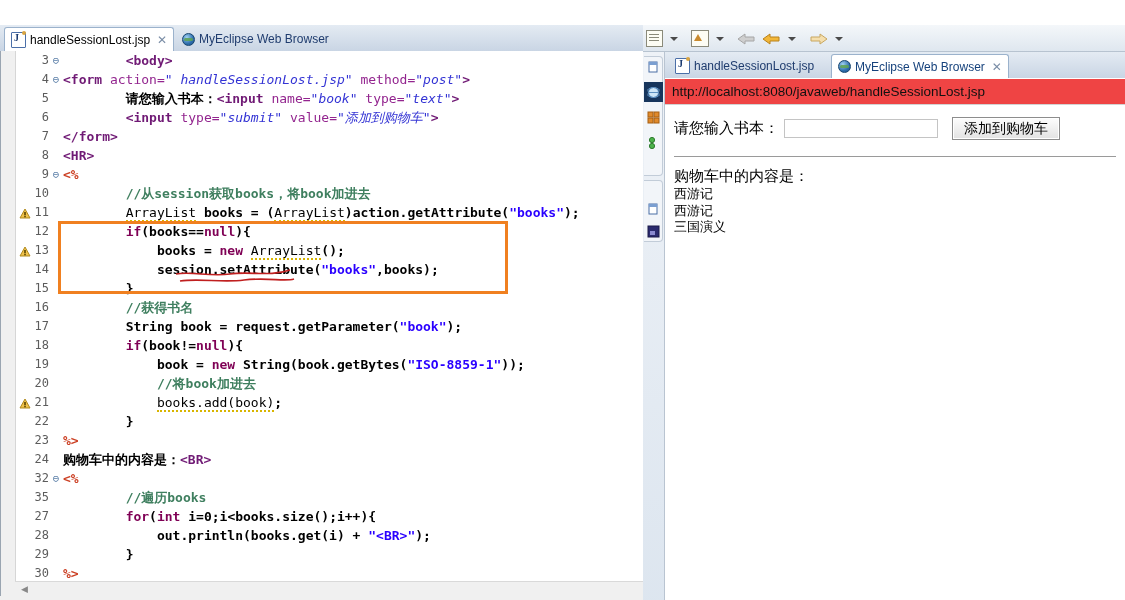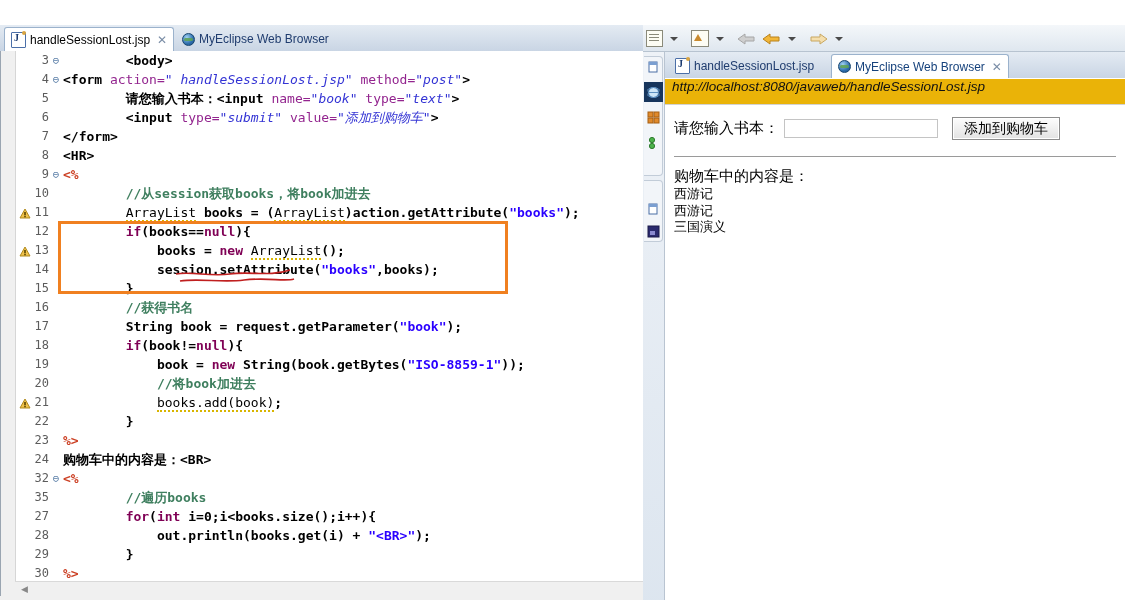--- a/index.html
+++ b/index.html
@@ -46,21 +46,21 @@
      font-family:"DejaVu Sans Mono","Liberation Mono",monospace;font-size:13px;}
 
   .line{position:relative;height:19px;line-height:19px;white-space:pre;}
   .lno{position:absolute;left:0;top:0;width:34px;text-align:right;color:#5c5c5c;
      font-size:12px;font-family:"DejaVu Sans Mono",monospace;}
   .fold{position:absolute;left:36px;top:0;width:10px;text-align:center;color:#5b7fa8;font-size:11px;}
   .warn{position:absolute;left:4px;top:3px;width:12px;height:12px;}
   .code{position:absolute;left:48px;top:0;white-space:pre;color:#000;}
 
   
-  .tag{color:#000000;font-weight:bold;}
+  .tag{color:#701a75;font-weight:bold;}
   .attr{color:#93258f;font-weight:normal;}
   .val{color:#3434d4;font-style:italic;}
   .str{color:#2a00ff;font-weight:bold;}
   .kw{color:#7f0055;font-weight:bold;}
   .cmt{color:#3f7f5f;font-weight:bold;}
   .jsptag{color:#cc4125;font-weight:bold;}
   .plain{color:#000;font-weight:bold;}
   .htmltext{color:#000;font-weight:bold;}
   .sq{border-bottom:2px dotted #d8b500;padding-bottom:0;}
 
@@ -104,22 +104,22 @@
   .br-inner{position:absolute;left:22px;top:0;right:0;bottom:0;background:#ffffff;}
   .br-tabbar{position:absolute;left:0;top:0;right:0;height:26px;
      background:linear-gradient(#e4ebf3,#c9d5e4);}
   .br-tab{position:absolute;top:2px;height:24px;display:flex;align-items:center;
      font-size:12px;padding:0 6px;box-sizing:border-box;white-space:nowrap;}
   .br-tab.inactive{left:4px;color:#1f3c6e;}
   .br-tab.active{left:166px;background:#ffffff;border:1px solid #9bb2cc;border-bottom:none;
      border-radius:3px 3px 0 0;color:#16427c;}
   .br-tab .tabtext{margin:0 4px;}
 
-  .url-bar{position:absolute;left:0;top:27px;right:0;height:25px;background:#eab308;
-     border-bottom:1px solid #d2d2d2;display:flex;align-items:flex-start;font-style:italic;}
+  .url-bar{position:absolute;left:0;top:27px;right:0;height:25px;background:#ef4444;
+     border-bottom:1px solid #d2d2d2;display:flex;align-items:center;}
   .url-text{font-size:13.5px;color:#111;padding-left:7px;font-family:"Liberation Sans",sans-serif;}
 
   .page{position:absolute;left:0;top:53px;right:0;bottom:0;background:#fff;padding:12px 0 0 9px;}
   .form-row{display:flex;align-items:center;gap:0;}
   .cn-label{font-size:15px;color:#000;font-family:"DejaVu Sans",sans-serif;}
   .txtinput{width:154px;height:19px;border:1px solid #c4c4c4;background:#fff;margin-left:5px;
      box-sizing:border-box;}
   .submitbtn{margin-left:14px;height:23px;padding:0 11px;font-size:14px;
      font-family:"DejaVu Sans",sans-serif;
      background:linear-gradient(#fdfdfd,#e2e2e2);border:1px solid #8d8d8d;

